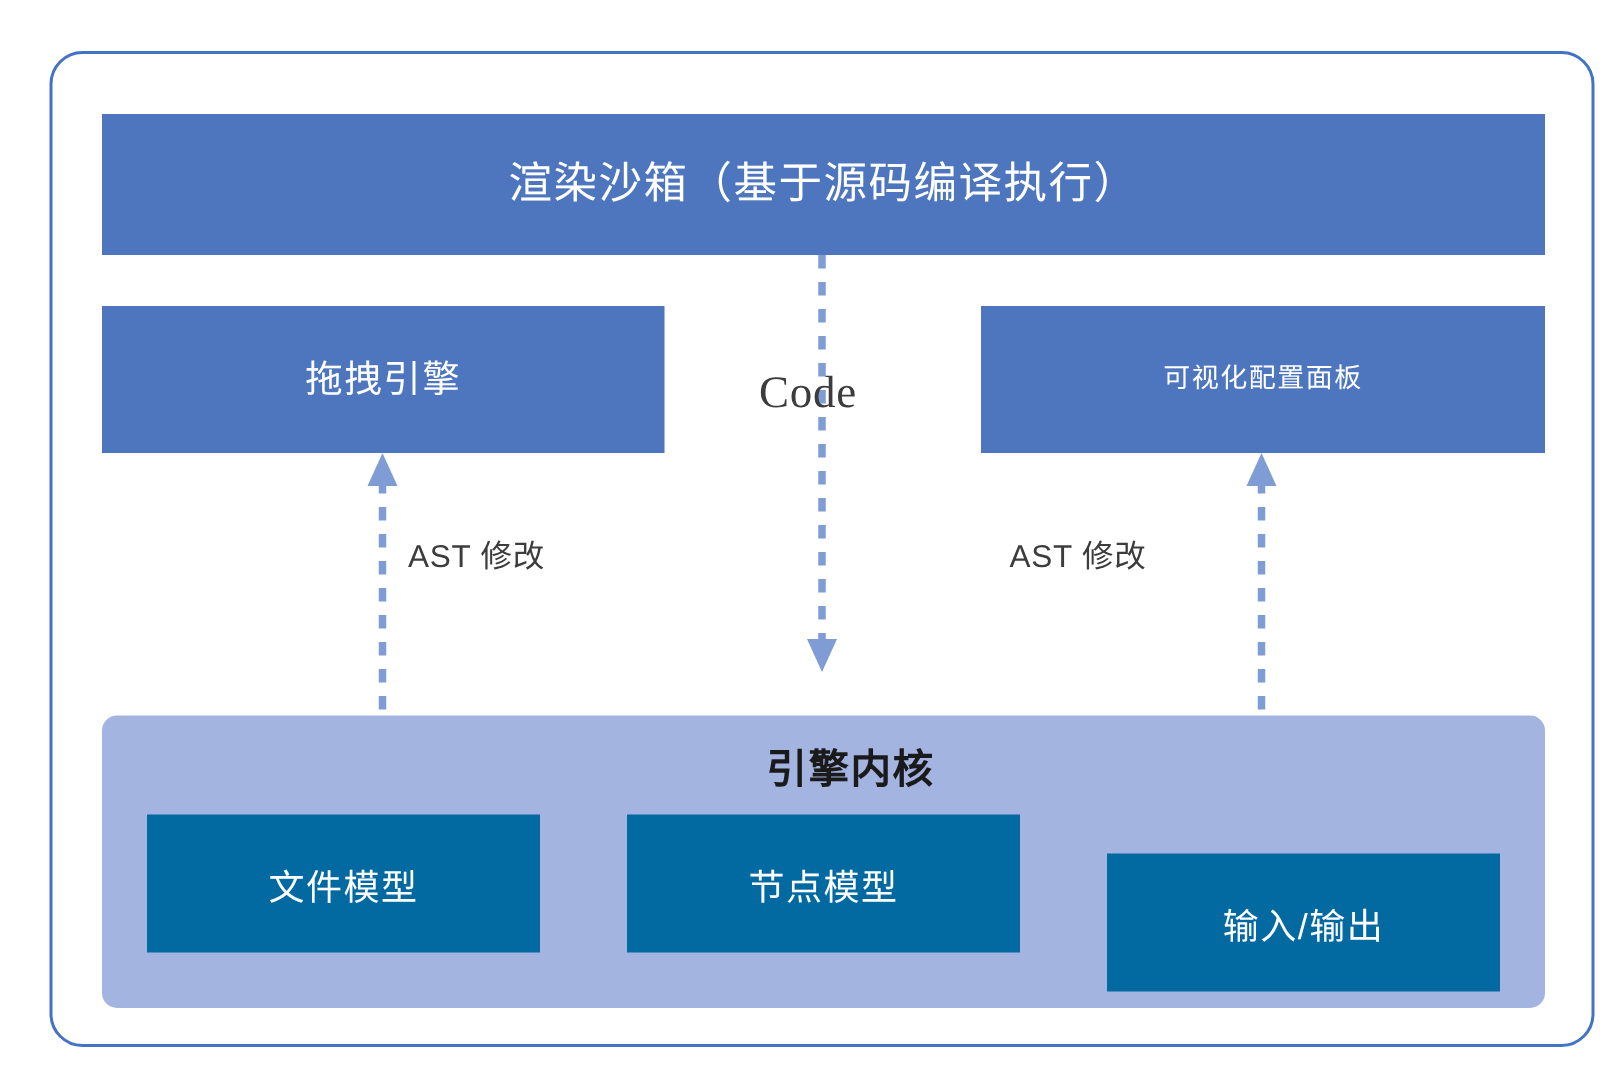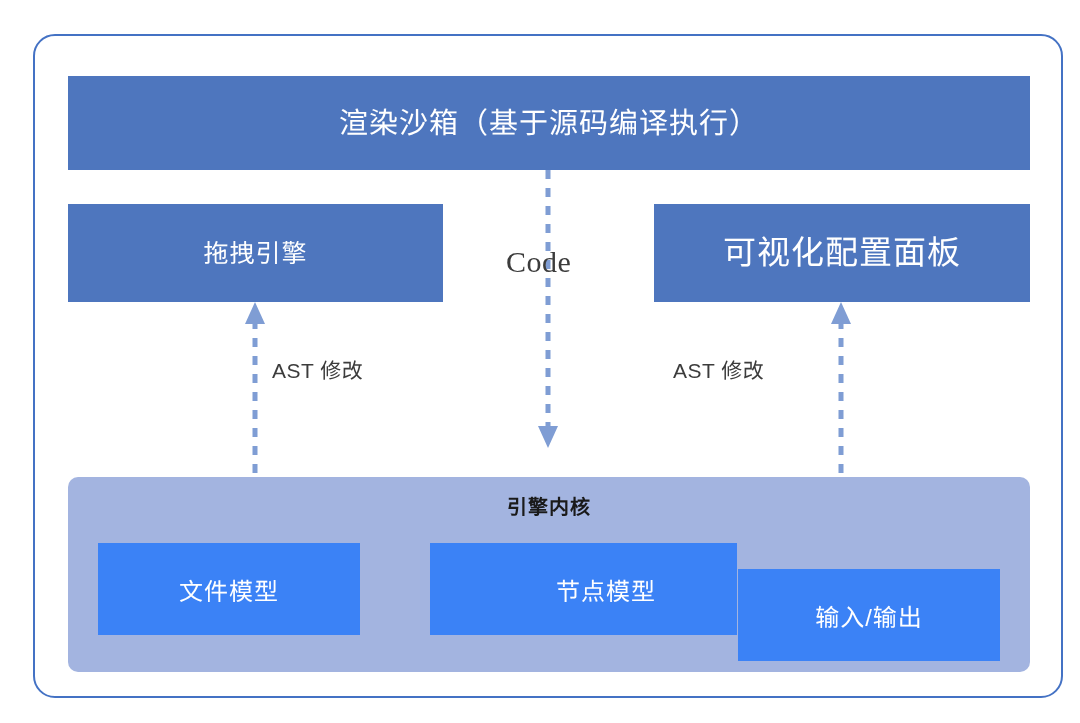--- a/index.html
+++ b/index.html
@@ -64,63 +64,64 @@
     height: 98px;
     font-size: 25px;
     justify-content: center;
   }
 
   #box-config-panel {
     left: 654px;
     top: 204px;
     width: 376px;
     height: 98px;
-    font-size: 33px;
+    font-size: 18px;
   }
 
   
   #kernel-container {
     position: absolute;
     left: 68px;
     top: 477px;
     width: 962px;
     height: 195px;
     background: #a3b4e0;
     border-radius: 10px;
     z-index: 2;
   }
 
   #kernel-title {
     position: absolute;
     left: 0;
     top: 14px;
     width: 100%;
     text-align: center;
-    font-size: 20px;
+    font-size: 27px;
     font-weight: bold;
     color: #1a1a1a;
     letter-spacing: 1px;
+    padding-left: 18px;
   }
 
   .kernel-sub-box {
     position: absolute;
     top: 66px;
     height: 92px;
-    background: #3b82f6;
+    background: #0369a1;
     color: #ffffff;
     display: flex;
     align-items: center;
     justify-content: center;
     font-size: 24px;
     letter-spacing: 1px;
     text-align: center;
   }
 
   #sub-file-model  { left: 30px;  width: 262px; }
-  #sub-node-model  { left: 362px; width: 262px; padding-left: 45px; }
+  #sub-node-model  { left: 350px; width: 262px; }
   #sub-io-model    { left: 670px; width: 262px; margin-top: 26px; }
 
   
   .connector {
     position: absolute;
     z-index: 1;
   }
   .connector svg { display: block; overflow: visible; }
 
   

